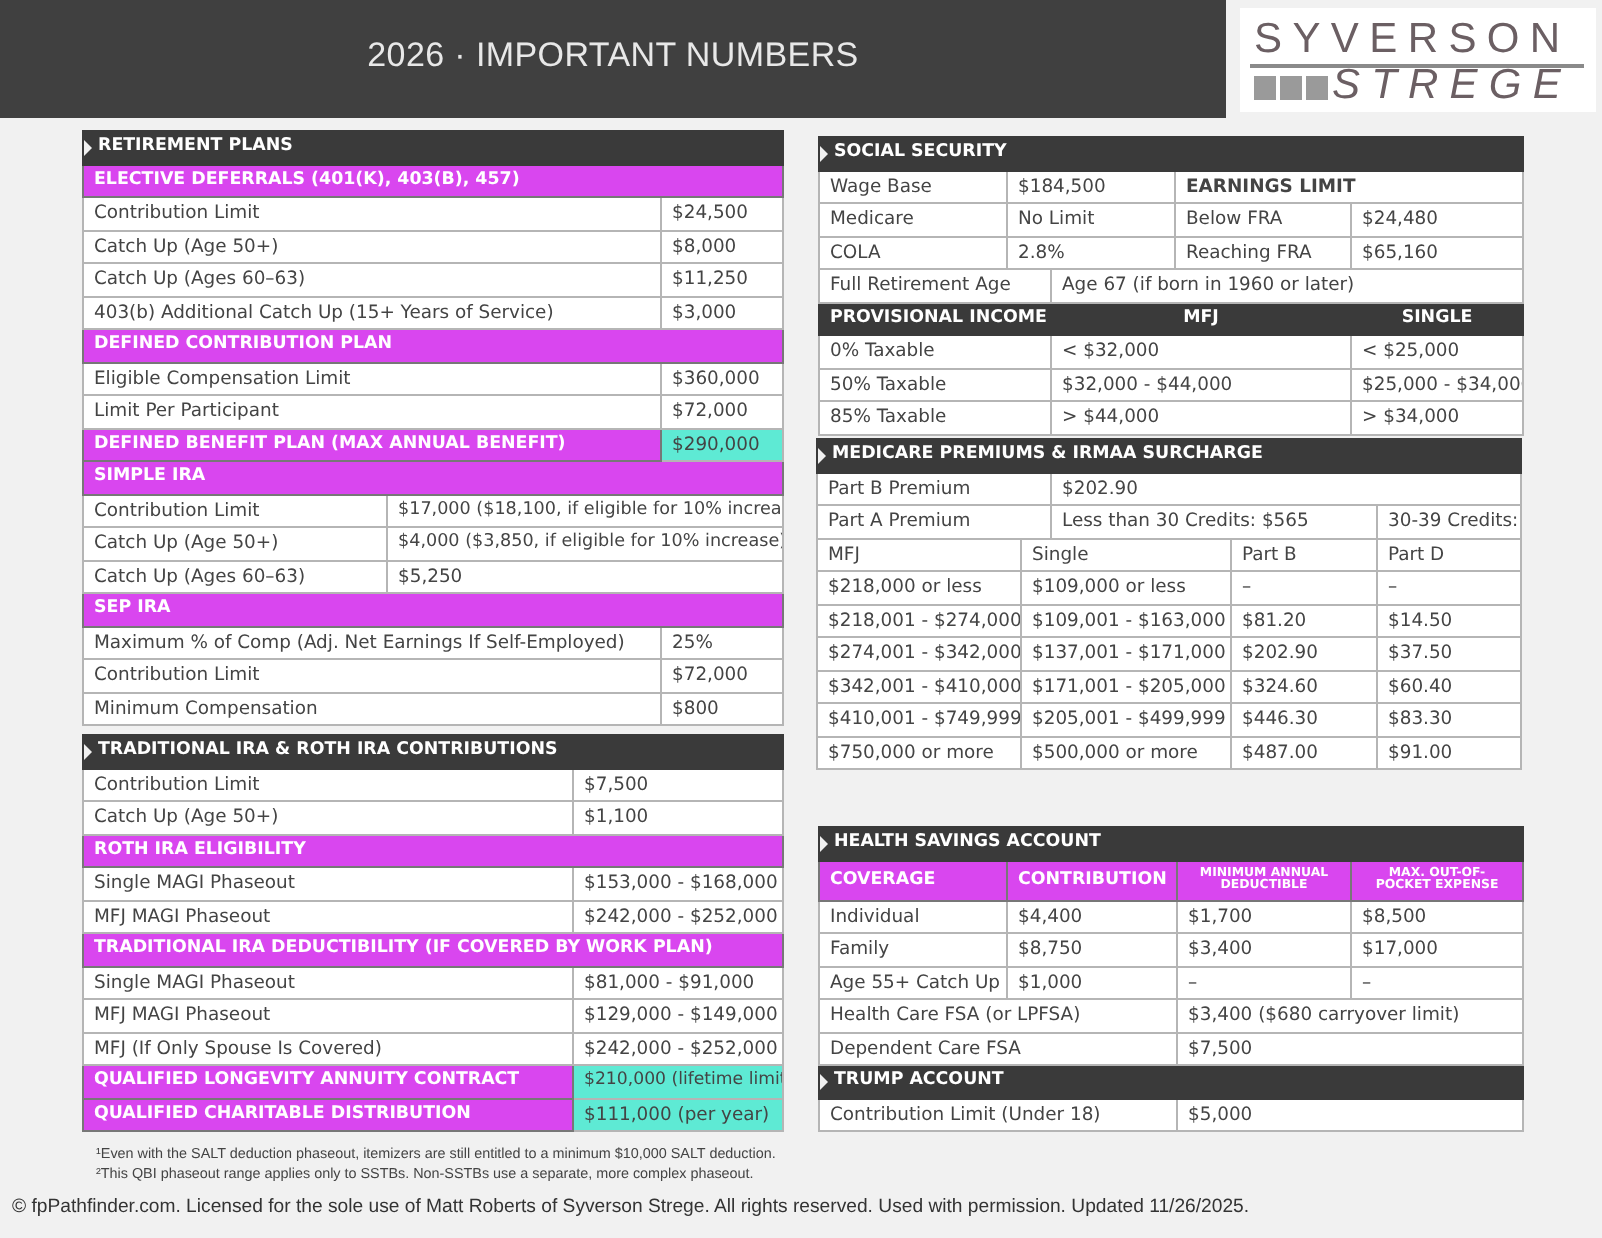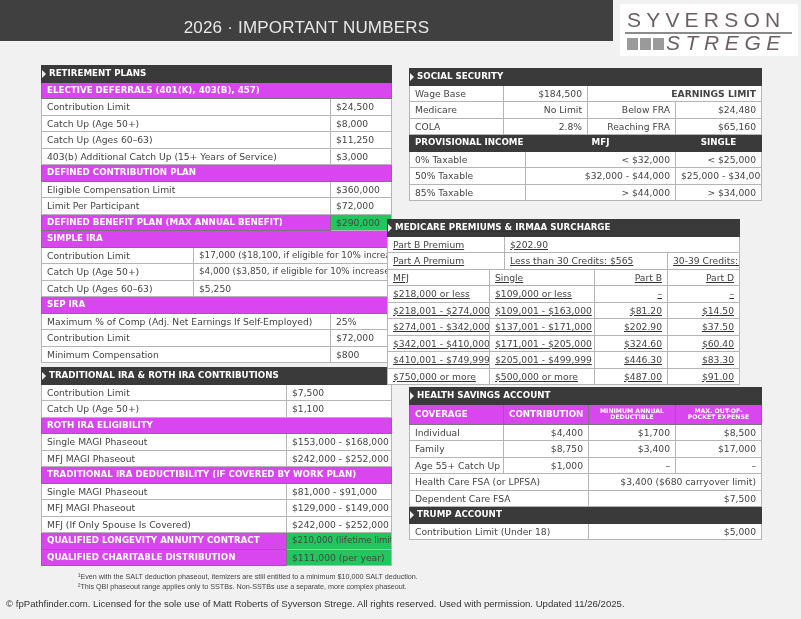--- a/index.html
+++ b/index.html
@@ -1,37 +1,37 @@
 <!DOCTYPE html>
 <html><head>
 <meta charset="utf-8">
 <style>
   * { box-sizing: border-box; margin: 0; padding: 0; }
   html, body { width: 801px; height: 619px; overflow: hidden; }
   body { background: #f1f1f1; font-family: "DejaVu Sans", sans-serif; color: #333; position: relative; }
-  .topbar { position: absolute; left: 0; top: 0; width: 613px; height: 41px; background: #404040; }
+  .topbar { position: absolute; left: 0; top: 0; width: 613px; height: 59px; background: #404040; }
   .topbar .title { position: absolute; left: 0; right: 0; top: 18px; text-align: center; color: #e8e8e8; font-family: "Liberation Sans", sans-serif; font-size: 17px; letter-spacing: 0.2px; font-weight: 300; }
   .logo { position: absolute; left: 620px; top: 4px; width: 178px; height: 52px; background: #fff; }
   .logo .l1 { position: absolute; left: 7px; top: 4px; font-family: "Liberation Sans", sans-serif; font-size: 21px; letter-spacing: 5.2px; color: #6b5f63; }
   .logo .rule { position: absolute; left: 5px; right: 6px; top: 28px; height: 2px; background: #8a8a8a; }
   .logo .sq { position: absolute; top: 34px; width: 11px; height: 12px; background: #9a9a9a; }
   .logo .l2 { position: absolute; left: 46px; top: 27px; font-family: "Liberation Sans", sans-serif; font-size: 21px; letter-spacing: 5.6px; color: #6b5f63; font-style: italic; }
 
   table { border-collapse: collapse; position: absolute; table-layout: fixed; background: #fff; }
   td { border: 1px solid #b5b5b5; font-size: 9.2px; height: 16.5px; padding: 0 5px; white-space: nowrap; overflow: hidden; color: #444; line-height: 1; }
   tr.sec td { background: #3a3a3a; color: #fff; font-weight: bold; font-size: 8.7px; border-color: #3a3a3a; }
   tr.sub td { background: #d946ef; color: #fff; font-weight: bold; font-size: 8.7px; border-color: #777; }
-  tr.sub td.wv { background: #22c55e; color: #444; font-weight: normal; font-size: 9.2px; border-color: #b5b5b5; }
+  tr.sub td.wv { background: #5eead4; color: #444; font-weight: normal; font-size: 9.2px; border-color: #b5b5b5; }
   tr.sec td.tip { padding-left: 7px; position: relative; }
   tr.sec td.tip::before { content: ""; position: absolute; left: -1px; top: 3px; border-left: 5px solid #f1f1f1; border-top: 5px solid transparent; border-bottom: 5px solid transparent; }
-  .c { text-align: right; }
+  .c { text-align: left; }
   .b { font-weight: bold; }
   tr.sec td.c { text-align: center; }
   tr.sub td.small { font-size: 6.2px; line-height: 1.05; text-align: center; font-weight: bold; }
-  .notes { position: absolute; left: 48px; top: 572px; font-family: "Liberation Sans", sans-serif; font-size: 7.2px; color: #444; line-height: 10px; margin-left: 30px; }
+  .notes { position: absolute; left: 48px; top: 572px; font-family: "Liberation Sans", sans-serif; font-size: 7.2px; color: #444; line-height: 10px; }
   .copy { position: absolute; left: 6px; top: 598px; font-family: "Liberation Sans", sans-serif; font-size: 9.6px; color: #333; }
 </style>
 </head>
 <body>
 
 <div class="topbar">
   <div class="title">2026 · IMPORTANT NUMBERS</div>
 </div>
 <div class="logo">
   <div class="l1">SYVERSON</div>
@@ -196,20 +196,24 @@
         <td colspan="2" class="c">No Limit</td>
         <td class="c">Below FRA</td>
         <td class="c">$24,480</td>
       </tr>
   <tr>
         <td>COLA</td>
         <td colspan="2" class="c">2.8%</td>
         <td class="c">Reaching FRA</td>
         <td class="c">$65,160</td>
       </tr>
+  <tr>
+        <td colspan="2">Full Retirement Age</td>
+        <td colspan="3" class="c">Age 67 (if born in 1960 or later)</td>
+      </tr>
   <tr class="sec">
         <td colspan="2">PROVISIONAL INCOME</td>
         <td colspan="2" class="c">MFJ</td>
         <td class="c">SINGLE</td>
       </tr>
   <tr>
         <td colspan="2">0% Taxable</td>
         <td colspan="2" class="c">&lt; $32,000</td>
         <td class="c">&lt; $25,000</td>
       </tr>
@@ -219,21 +223,21 @@
         <td class="c">$25,000 - $34,000</td>
       </tr>
   <tr>
         <td colspan="2">85% Taxable</td>
         <td colspan="2" class="c">&gt; $44,000</td>
         <td class="c">&gt; $34,000</td>
       </tr>
 </tbody>
   </table>
 
-<table style="left:387px; top:219px; width:352px;text-decoration:underline;">
+<table style="left:408px; top:219px; width:352px;">
   <colgroup>
       <col style="width:102px">
       <col style="width:15px">
       <col style="width:90px">
       <col style="width:73px">
       <col style="width:72px">
     </colgroup>
   <tbody>
       <tr class="sec">
         <td colspan="5" class="tip">MEDICARE PREMIUMS &amp; IRMAA SURCHARGE</td>
@@ -285,21 +289,21 @@
       </tr>
   <tr>
         <td>$750,000 or more</td>
         <td colspan="2">$500,000 or more</td>
         <td class="c">$487.00</td>
         <td class="c">$91.00</td>
       </tr>
 </tbody>
   </table>
 
-<table style="left:409px; top:387px; width:352px;">
+<table style="left:409px; top:413px; width:352px;">
   <colgroup>
       <col style="width:94px">
       <col style="width:85px">
       <col style="width:87px">
       <col style="width:86px">
     </colgroup>
   <tbody>
       <tr class="sec">
         <td colspan="4" class="tip">HEALTH SAVINGS ACCOUNT</td>
       </tr>

